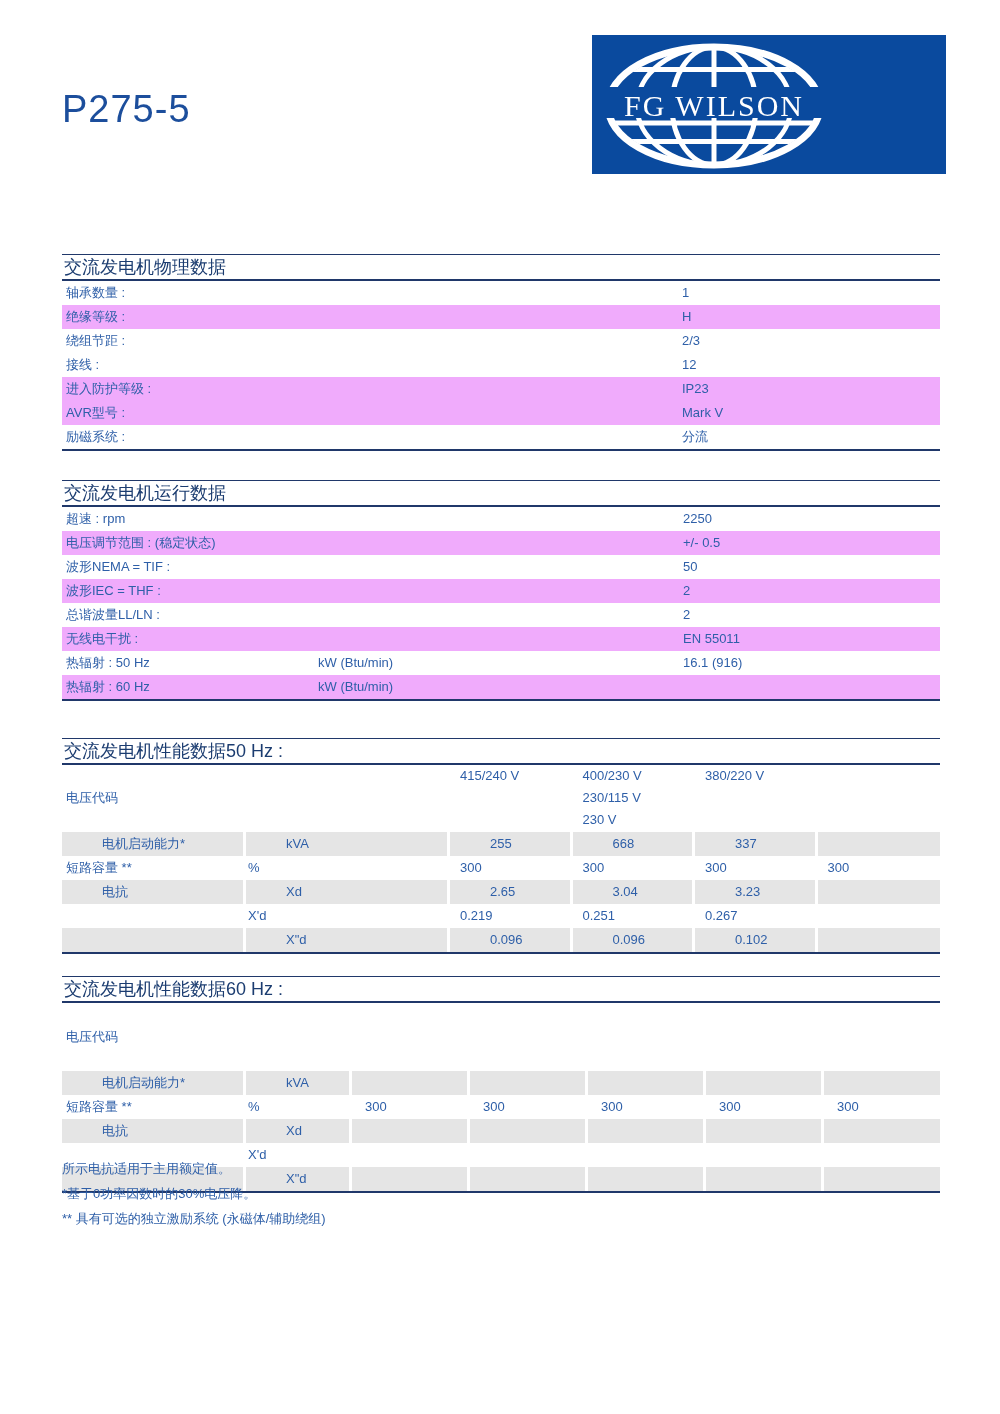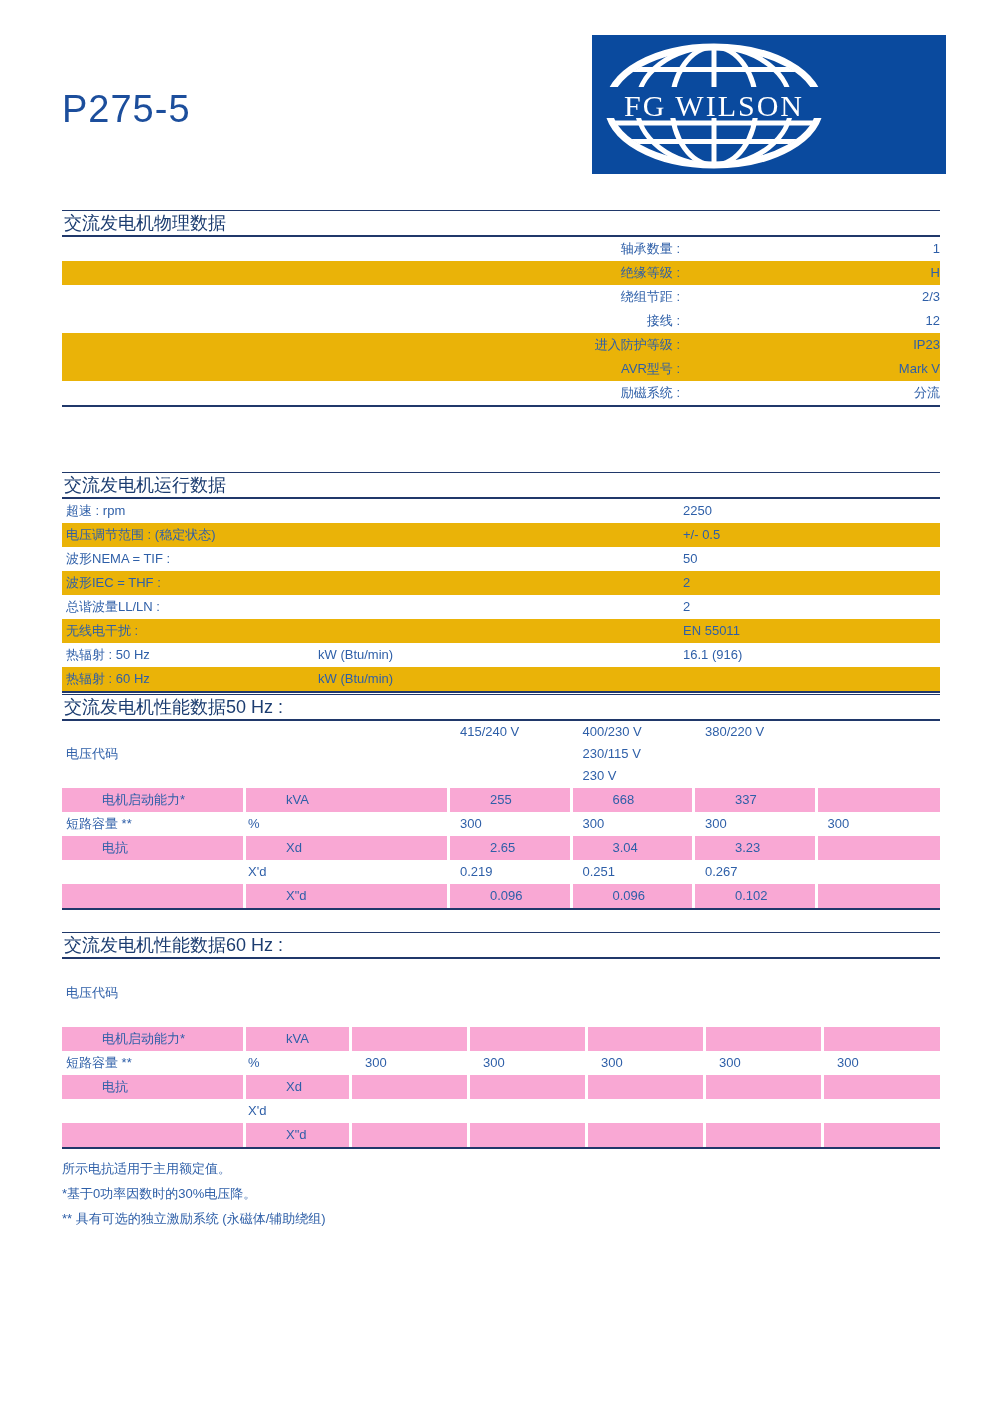--- a/index.html
+++ b/index.html
@@ -6,43 +6,43 @@
   html,body { background:#fff; }
   .page {
     position:relative; width:1000px; height:1414px; background:#ffffff;
     font-family:"Liberation Sans", sans-serif; overflow:hidden;
   }
   .model-title {
     position:absolute; left:62px; top:88px;
     font-size:38px; font-weight:400; letter-spacing:1px; color:#1c4e9c;
   }
   .logo-box { position:absolute; left:592px; top:35px; width:354px; height:120px; }
-  .sec { position:absolute; left:62px; width:878px; }
+  .sec { position:absolute; left:62px; width:878px;margin-top:44px; }
   .rule-thin  { border-top:1.5px solid #20386a; height:0; }
   .rule-thick { border-top:2.5px solid #20386a; height:0; }
   .sec-title {
     font-size:18px; font-weight:400; color:#1b3c70;
     padding:2px 0 2px 2px; height:23.5px; line-height:21px; white-space:nowrap;
   }
   .row { height:24px; line-height:24px; font-size:13px; color:#2e5fa8; white-space:nowrap; }
-  .row.shaded { background:#eab308; }
-  .kv  { display:grid; grid-template-columns:618px 260px;text-align:right; }
+  .row.shaded { background:#f0abfc; }
+  .kv  { display:grid; grid-template-columns:618px 260px; }
   .kvu { display:grid; grid-template-columns:254px 365px 259px; }
   .kv > span, .kvu > span { overflow:hidden; }
   .lbl { padding-left:4px; }
   .uni { padding-left:2px; }
   .val { padding-left:2px; }
   
   .p50 { display:grid; grid-template-columns:184px 204px 122.5px 122.5px 122.5px 122.5px; }
   
   .p60 { display:grid; grid-template-columns:184px 106px 118px 118px 118px 118px 116px; }
   .p50 > span, .p60 > span { overflow:hidden; border-right:3px solid #ffffff; }
   .p50 > span:last-child, .p60 > span:last-child { border-right:none; }
   .p50.shaded, .p60.shaded { background:none; }
-  .p50.shaded > span, .p60.shaded > span { background:#f9a8d4;padding-left:40px; }
+  .p50.shaded > span, .p60.shaded > span { background:#e5e5e5;padding-left:40px; }
   .p50 .cv { padding-left:10px; }
   .p60 .cv { padding-left:13px; }
   .phead { font-size:13px; color:#2e5fa8; }
   .phead .vstack span { display:block; line-height:22.3px; padding-left:10px; }
   .phead .vlabel { align-self:center; padding-left:4px; }
   .p50.phead { height:67px; }
   .p60head { height:68px; display:flex; align-items:center;
              font-size:13px; color:#2e5fa8; }
   .p60head span { padding-left:4px; }
   .footnotes { position:absolute; left:62px; top:1156px; width:878px;
@@ -109,21 +109,21 @@
           <span class="val">Mark V</span>
         </div>
       <div class="row kv">
           <span class="lbl">励磁系统 :</span>
           <span class="val">分流</span>
         </div>
     </div>
     <div class="rule-thick"></div>
   </div>
 
-  <div class="sec" style="top:472px">
+  <div class="sec" style="top:436px">
     <div class="rule-thin"></div>
     <div class="sec-title">交流发电机运行数据</div>
     <div class="rule-thick"></div>
     <div>
       <div class="row kvu">
           <span class="lbl">超速 : rpm</span>
           <span class="uni"></span>
           <span class="val">2250</span>
         </div>
       <div class="row kvu shaded">

